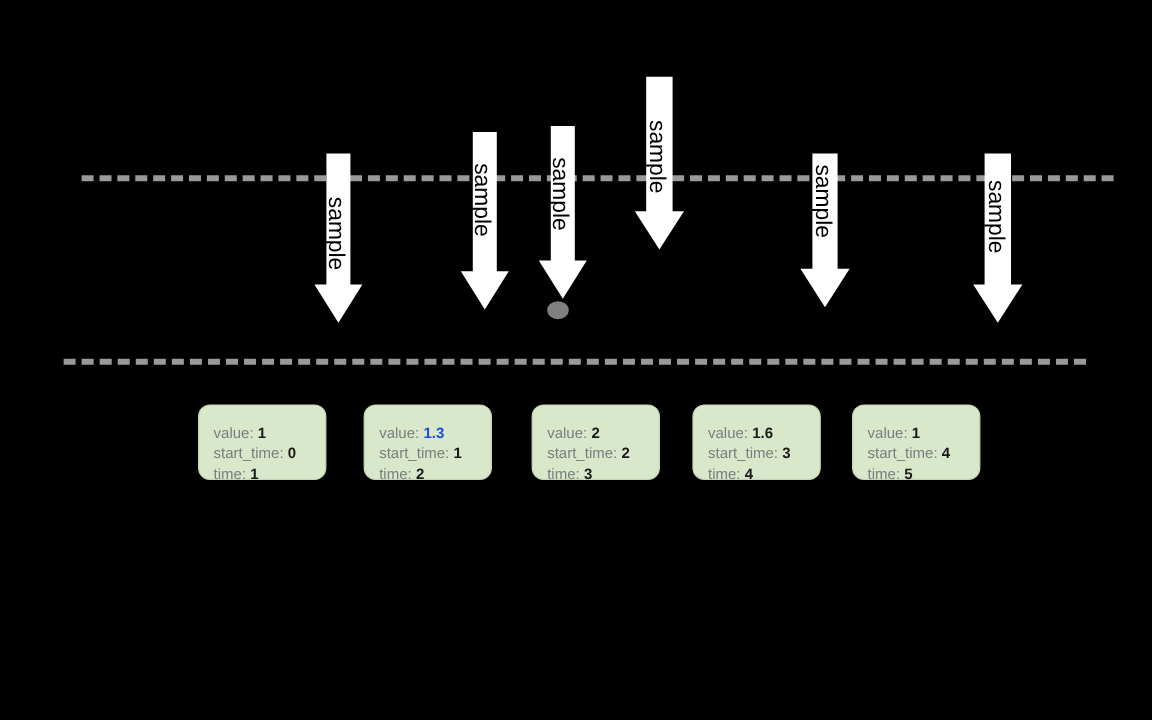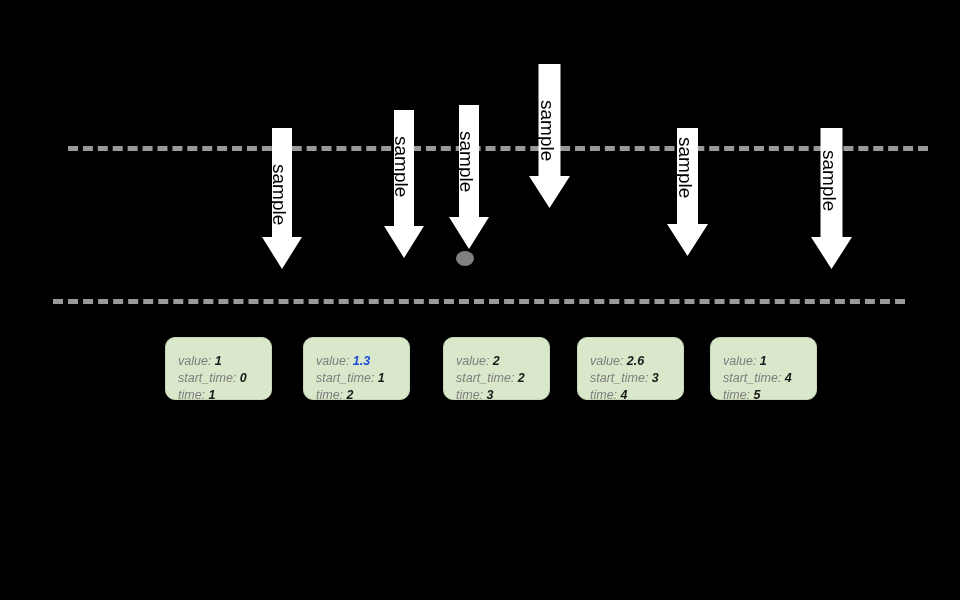--- a/index.html
+++ b/index.html
@@ -52,21 +52,20 @@
     border: 1px solid #c6d8b6;
     border-radius: 10px;
     box-sizing: border-box;
     padding: 15px 0 0 12px;
   }
   .rec-line {
     font-size: 12.5px;
     line-height: 17px;
     white-space: nowrap;
     color: #7d7d7d;
-    font-style: italic;
   }
   .rec-line .k {
     color: #7d7d7d;
   }
   .rec-line .v {
     color: #1b1b1b;
     font-weight: bold;
   }
 </style>
 </head>
@@ -128,21 +127,21 @@
         <div class="rec-line"><span class="k" style="color: rgb(125, 125, 125);">value: </span><span class="v" style="color: #1d4ed8;">1.3</span></div>
         <div class="rec-line"><span class="k" style="color: rgb(125, 125, 125);">start_time: </span><span class="v" style="color: rgb(27, 27, 27);">1</span></div>
         <div class="rec-line"><span class="k" style="color: rgb(125, 125, 125);">time: </span><span class="v" style="color: rgb(27, 27, 27);">2</span></div>
       </div>
       <div class="rec-box" style="left: 443px; top: 337px; width: 107px; height: 63px; background: rgb(217, 231, 203); border-color: rgb(198, 216, 182);">
         <div class="rec-line"><span class="k" style="color: rgb(125, 125, 125);">value: </span><span class="v" style="color: rgb(27, 27, 27);">2</span></div>
         <div class="rec-line"><span class="k" style="color: rgb(125, 125, 125);">start_time: </span><span class="v" style="color: rgb(27, 27, 27);">2</span></div>
         <div class="rec-line"><span class="k" style="color: rgb(125, 125, 125);">time: </span><span class="v" style="color: rgb(27, 27, 27);">3</span></div>
       </div>
       <div class="rec-box" style="left: 577px; top: 337px; width: 107px; height: 63px; background: rgb(217, 231, 203); border-color: rgb(198, 216, 182);">
-        <div class="rec-line"><span class="k" style="color: rgb(125, 125, 125);">value: </span><span class="v" style="color: rgb(27, 27, 27);">2.6</span></div>
+        <div class="rec-line"><span class="k" style="color: rgb(125, 125, 125);">value: </span><span class="v" style="color: rgb(27, 27, 27);">1.6</span></div>
         <div class="rec-line"><span class="k" style="color: rgb(125, 125, 125);">start_time: </span><span class="v" style="color: rgb(27, 27, 27);">3</span></div>
         <div class="rec-line"><span class="k" style="color: rgb(125, 125, 125);">time: </span><span class="v" style="color: rgb(27, 27, 27);">4</span></div>
       </div>
       <div class="rec-box" style="left: 710px; top: 337px; width: 107px; height: 63px; background: rgb(217, 231, 203); border-color: rgb(198, 216, 182);">
         <div class="rec-line"><span class="k" style="color: rgb(125, 125, 125);">value: </span><span class="v" style="color: rgb(27, 27, 27);">1</span></div>
         <div class="rec-line"><span class="k" style="color: rgb(125, 125, 125);">start_time: </span><span class="v" style="color: rgb(27, 27, 27);">4</span></div>
         <div class="rec-line"><span class="k" style="color: rgb(125, 125, 125);">time: </span><span class="v" style="color: rgb(27, 27, 27);">5</span></div>
       </div>
     </div>
 </div>

